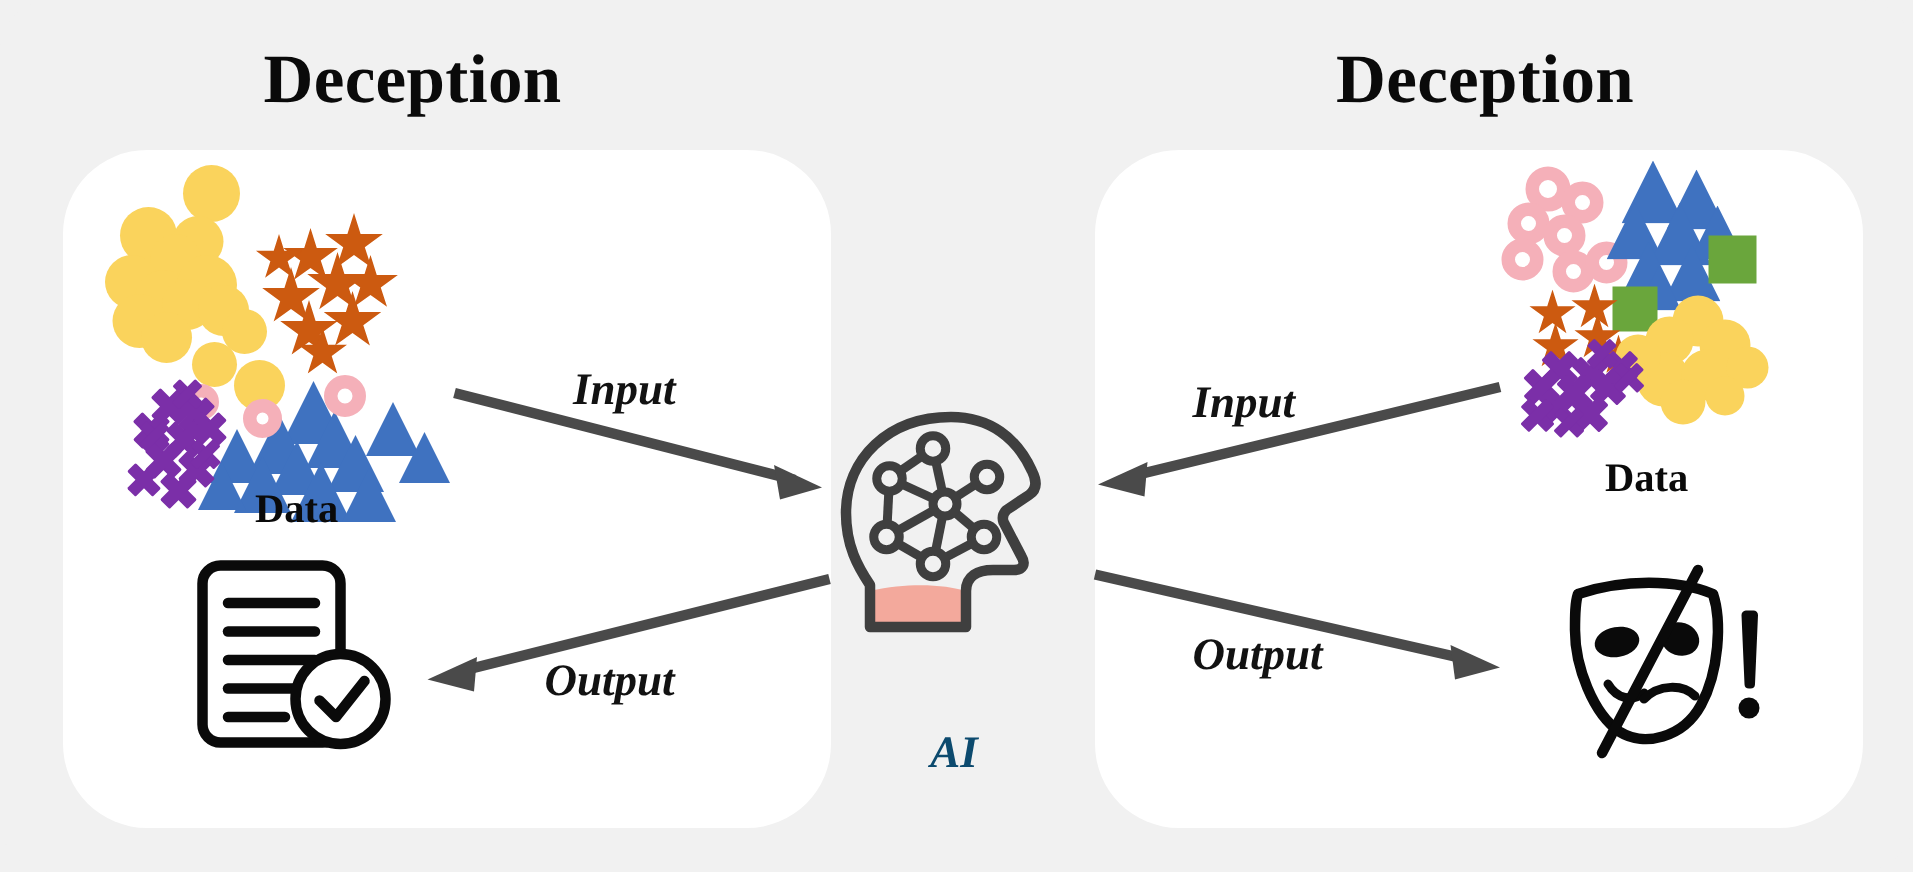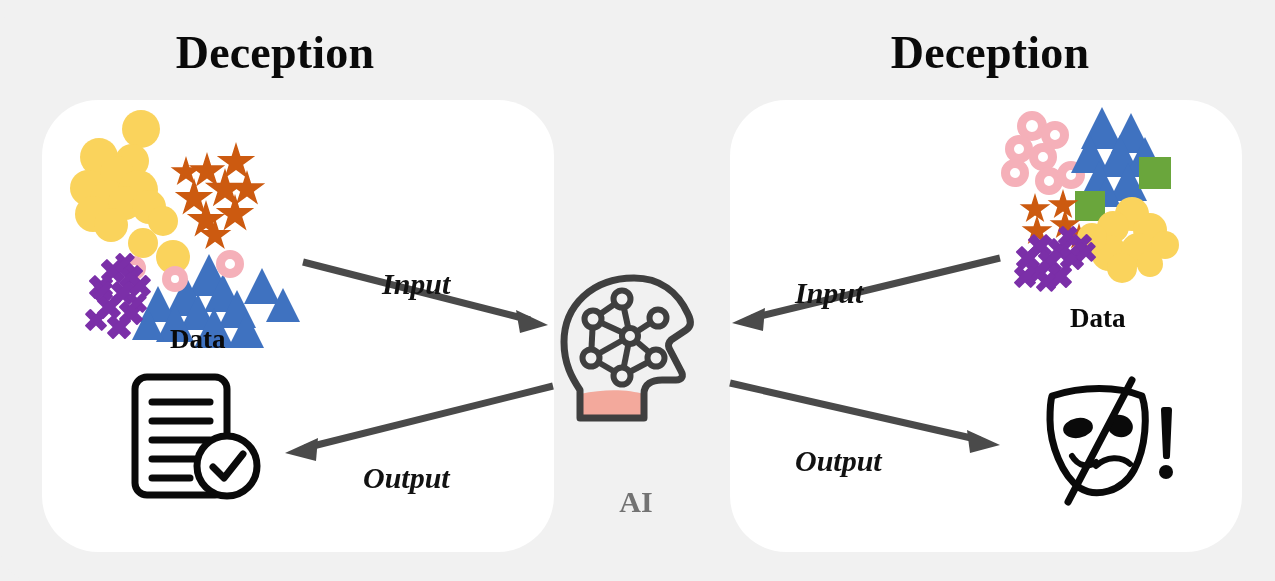--- a/index.html
+++ b/index.html
@@ -75,32 +75,31 @@
 
   
   .arrow-svg { position:absolute; overflow:visible; }
   .arrow-line { stroke:#4a4a4a; stroke-width:7; fill:none; stroke-linecap:butt; }
   .arrow-head { fill:#4a4a4a; }
 
   .arrow-label {
     position:absolute; font-family:"Liberation Serif", serif;
     font-weight:bold; font-style:italic; font-size:30px; color:#121212;
     white-space:nowrap;
-    margin-top:24px;
   }
   #label-input-left   { left:382px; top:243px; }
   #label-output-left  { left:363px; top:437px; }
   #label-input-right  { left:795px; top:252px; }
   #label-output-right { left:795px; top:420px; }
 
   
   #ai-head { position:absolute; left:552px; top:272px; width:165px; height:165px; }
   #ai-label {
     position:absolute; left:556px; top:485px; width:160px; text-align:center;
-    font-family:"Liberation Serif", serif; font-weight:bold; font-size:30px; color:#737373;
+    font-family:"Liberation Serif", serif; font-weight:bold; font-size:30px; color:#0c4a6e;font-style:italic;
   }
 
   
   #doc-icon  { position:absolute; left:128px; top:372px; width:140px; height:130px; }
   #mask-icon { position:absolute; left:1030px; top:372px; width:160px; height:135px; }
 
   .outcome-label {
     position:absolute; font-family:"Liberation Serif", serif;
     font-weight:bold; font-size:30px; white-space:nowrap;
   }

